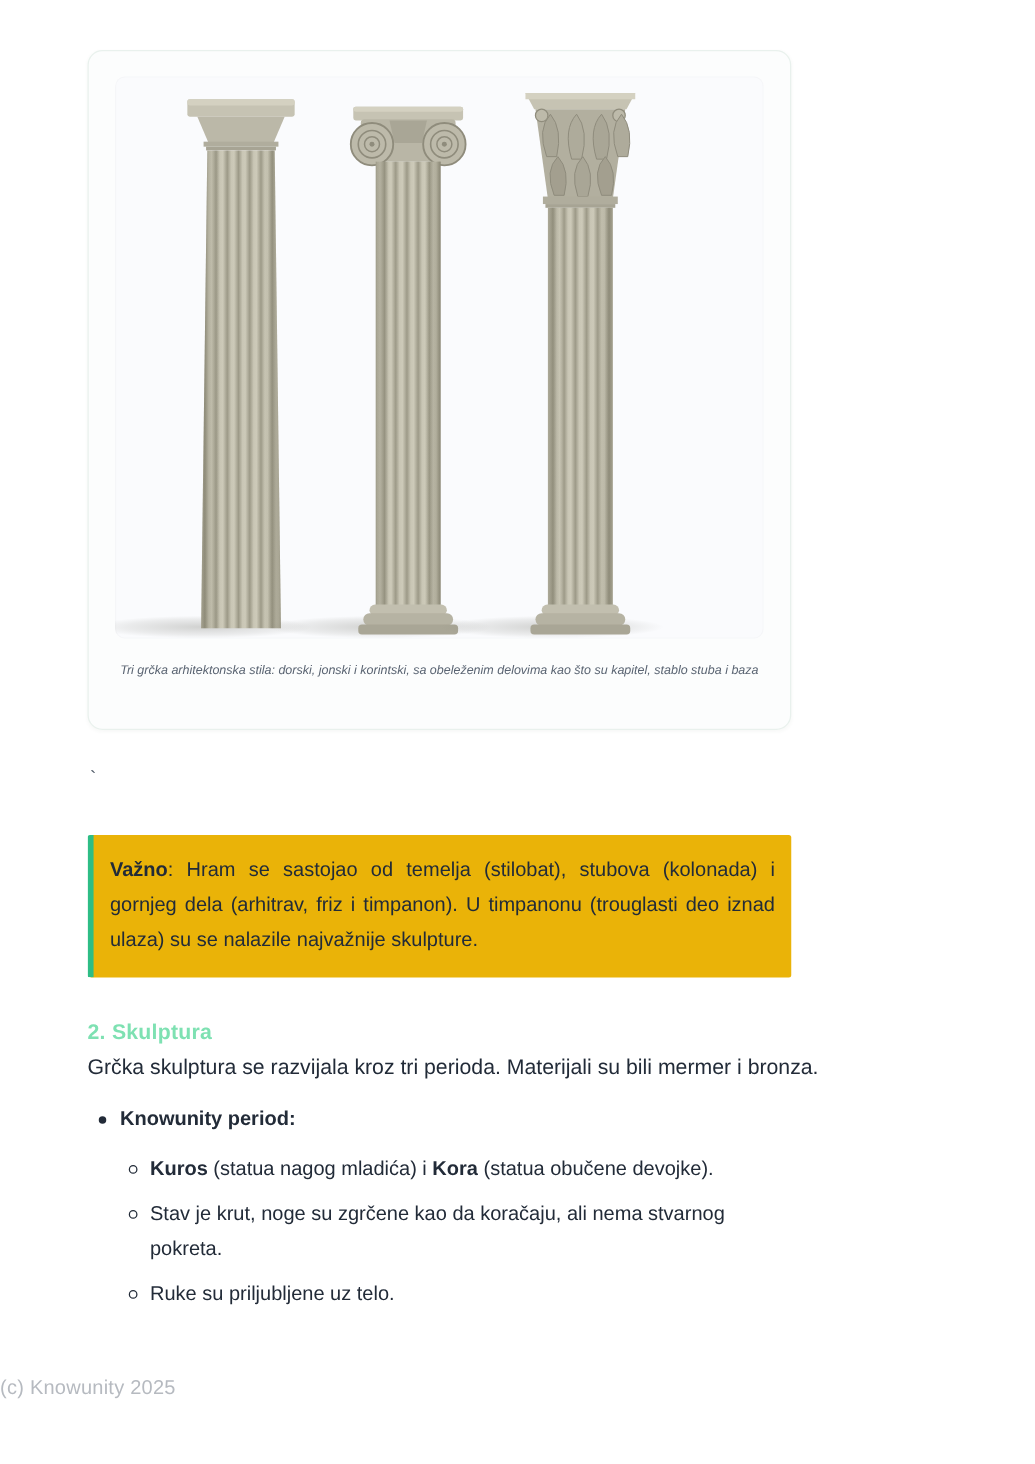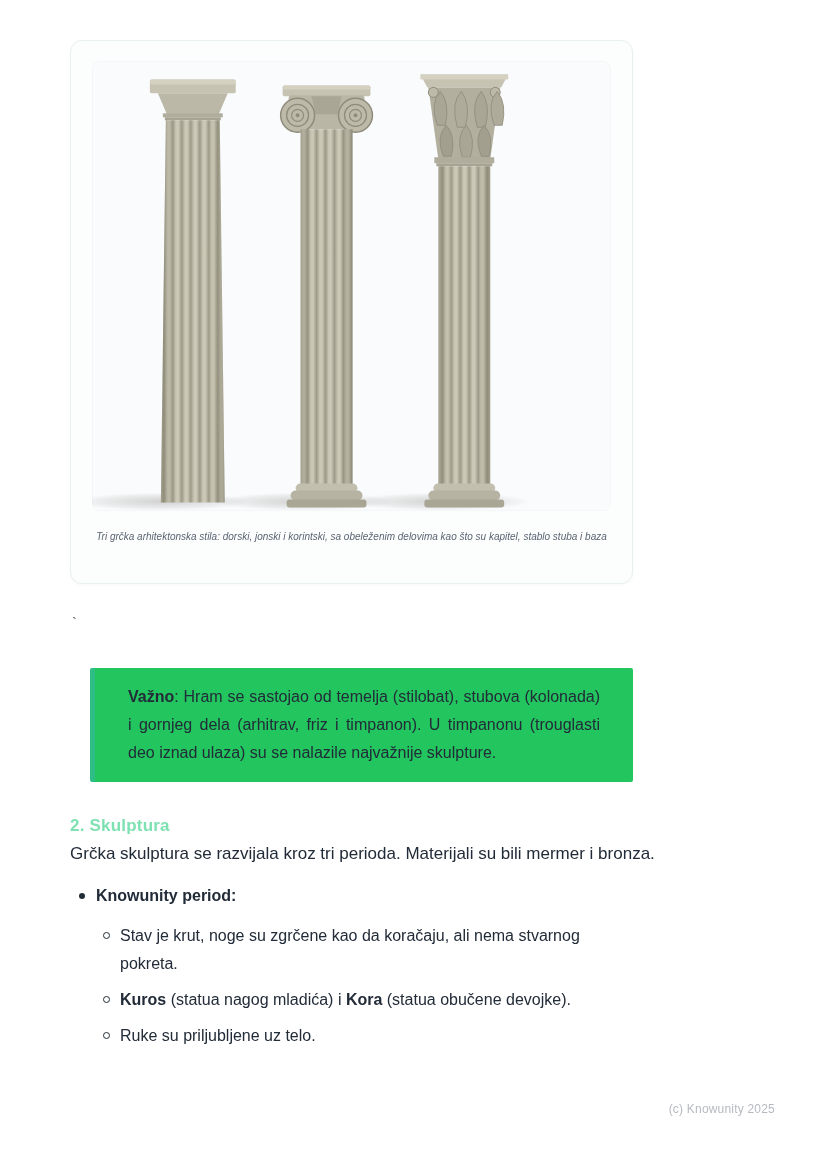--- a/index.html
+++ b/index.html
@@ -30,22 +30,22 @@
   .figure-image svg{display:block;width:100%;height:100%;}
   .figure-caption{
     margin:14px auto 0;max-width:520px;
     font-style:italic;color:#5a6472;font-size:10px;line-height:24px;text-align:center;
   }
 
   .stray{margin:30px 0 0 2px;height:22px;font-size:15px;color:#4b5563;}
 
   
   .callout{
-    margin-top:32px;background:#22c55e;border-left:5px solid #2ebd85;
-    border-radius:2px;padding:15px 33px;box-sizing:border-box;margin-left:20px;
+    margin-top:32px;background:#eab308;border-left:5px solid #2ebd85;
+    border-radius:2px;padding:15px 13px;box-sizing:border-box;
   }
   .callout-text{margin:0;font-size:16px;line-height:28px;color:#222b38;text-align:justify;}
 
   .section-heading{
     margin:30px 0 0;color:#7ee1b2;font-size:17px;line-height:28px;font-weight:bold;letter-spacing:0.2px;
   }
   .section-intro{margin:1px 0 0;font-size:17px;line-height:26px;color:#222b38;white-space:nowrap;}
 
   .main-list{margin:16px 0 0;padding:0 0 0 26px;list-style:none;}
   .main-item{position:relative;font-size:16px;line-height:26px;color:#222b38;}
@@ -53,22 +53,22 @@
     content:"";position:absolute;left:-17px;top:10px;width:6px;height:6px;border-radius:50%;background:#222b38;
   }
   .sub-list{margin:13px 0 0;padding:0 0 0 24px;list-style:none;}
   .sub-item{position:relative;font-size:16px;line-height:28px;margin:0 0 8px;max-width:485px;color:#222b38;}
   .sub-item::before{
     content:"";position:absolute;left:-17px;top:10px;width:5px;height:5px;
     border:1.5px solid #222b38;border-radius:50%;background:transparent;
   }
 
   .footer{
-    position:absolute;top:1102px;left:0;width:775px;text-align:right;
-    font-size:12px;color:#b6bac0;z-index:5;letter-spacing:0.2px;
+    position:absolute;top:1102px;left:0;width:775px;text-align:left;
+    font-size:16px;color:#b6bac0;z-index:5;letter-spacing:0.2px;
   }
 </style>
 </head>
 <body>
 
 <div class="side-strip"></div>
 
 <main class="content">
 
   <figure class="figure-card">
@@ -161,24 +161,24 @@
 
   <h2 class="section-heading">2. Skulptura</h2>
 
   <p class="section-intro">Grčka skulptura se razvijala kroz tri perioda. Materijali su bili mermer i bronza.</p>
 
   <ul class="main-list">
     <li class="main-item">
       <span><span style="font-weight: 700;">Knowunity period:</span></span>
       <ul class="sub-list">
         <li class="sub-item">
-          <span><span>Stav je krut, noge su zgrčene kao da koračaju, ali nema stvarnog pokreta.</span></span>
+          <span><span style="font-weight: 700;">Kuros</span><span> (statua nagog mladića) i </span><span style="font-weight: 700;">Kora</span><span> (statua obučene devojke).</span></span>
         </li>
         <li class="sub-item">
-          <span><span style="font-weight: 700;">Kuros</span><span> (statua nagog mladića) i </span><span style="font-weight: 700;">Kora</span><span> (statua obučene devojke).</span></span>
+          <span><span>Stav je krut, noge su zgrčene kao da koračaju, ali nema stvarnog pokreta.</span></span>
         </li>
         <li class="sub-item">
           <span><span>Ruke su priljubljene uz telo.</span></span>
         </li>
       </ul>
     </li>
   </ul>
 
 </main>
 

